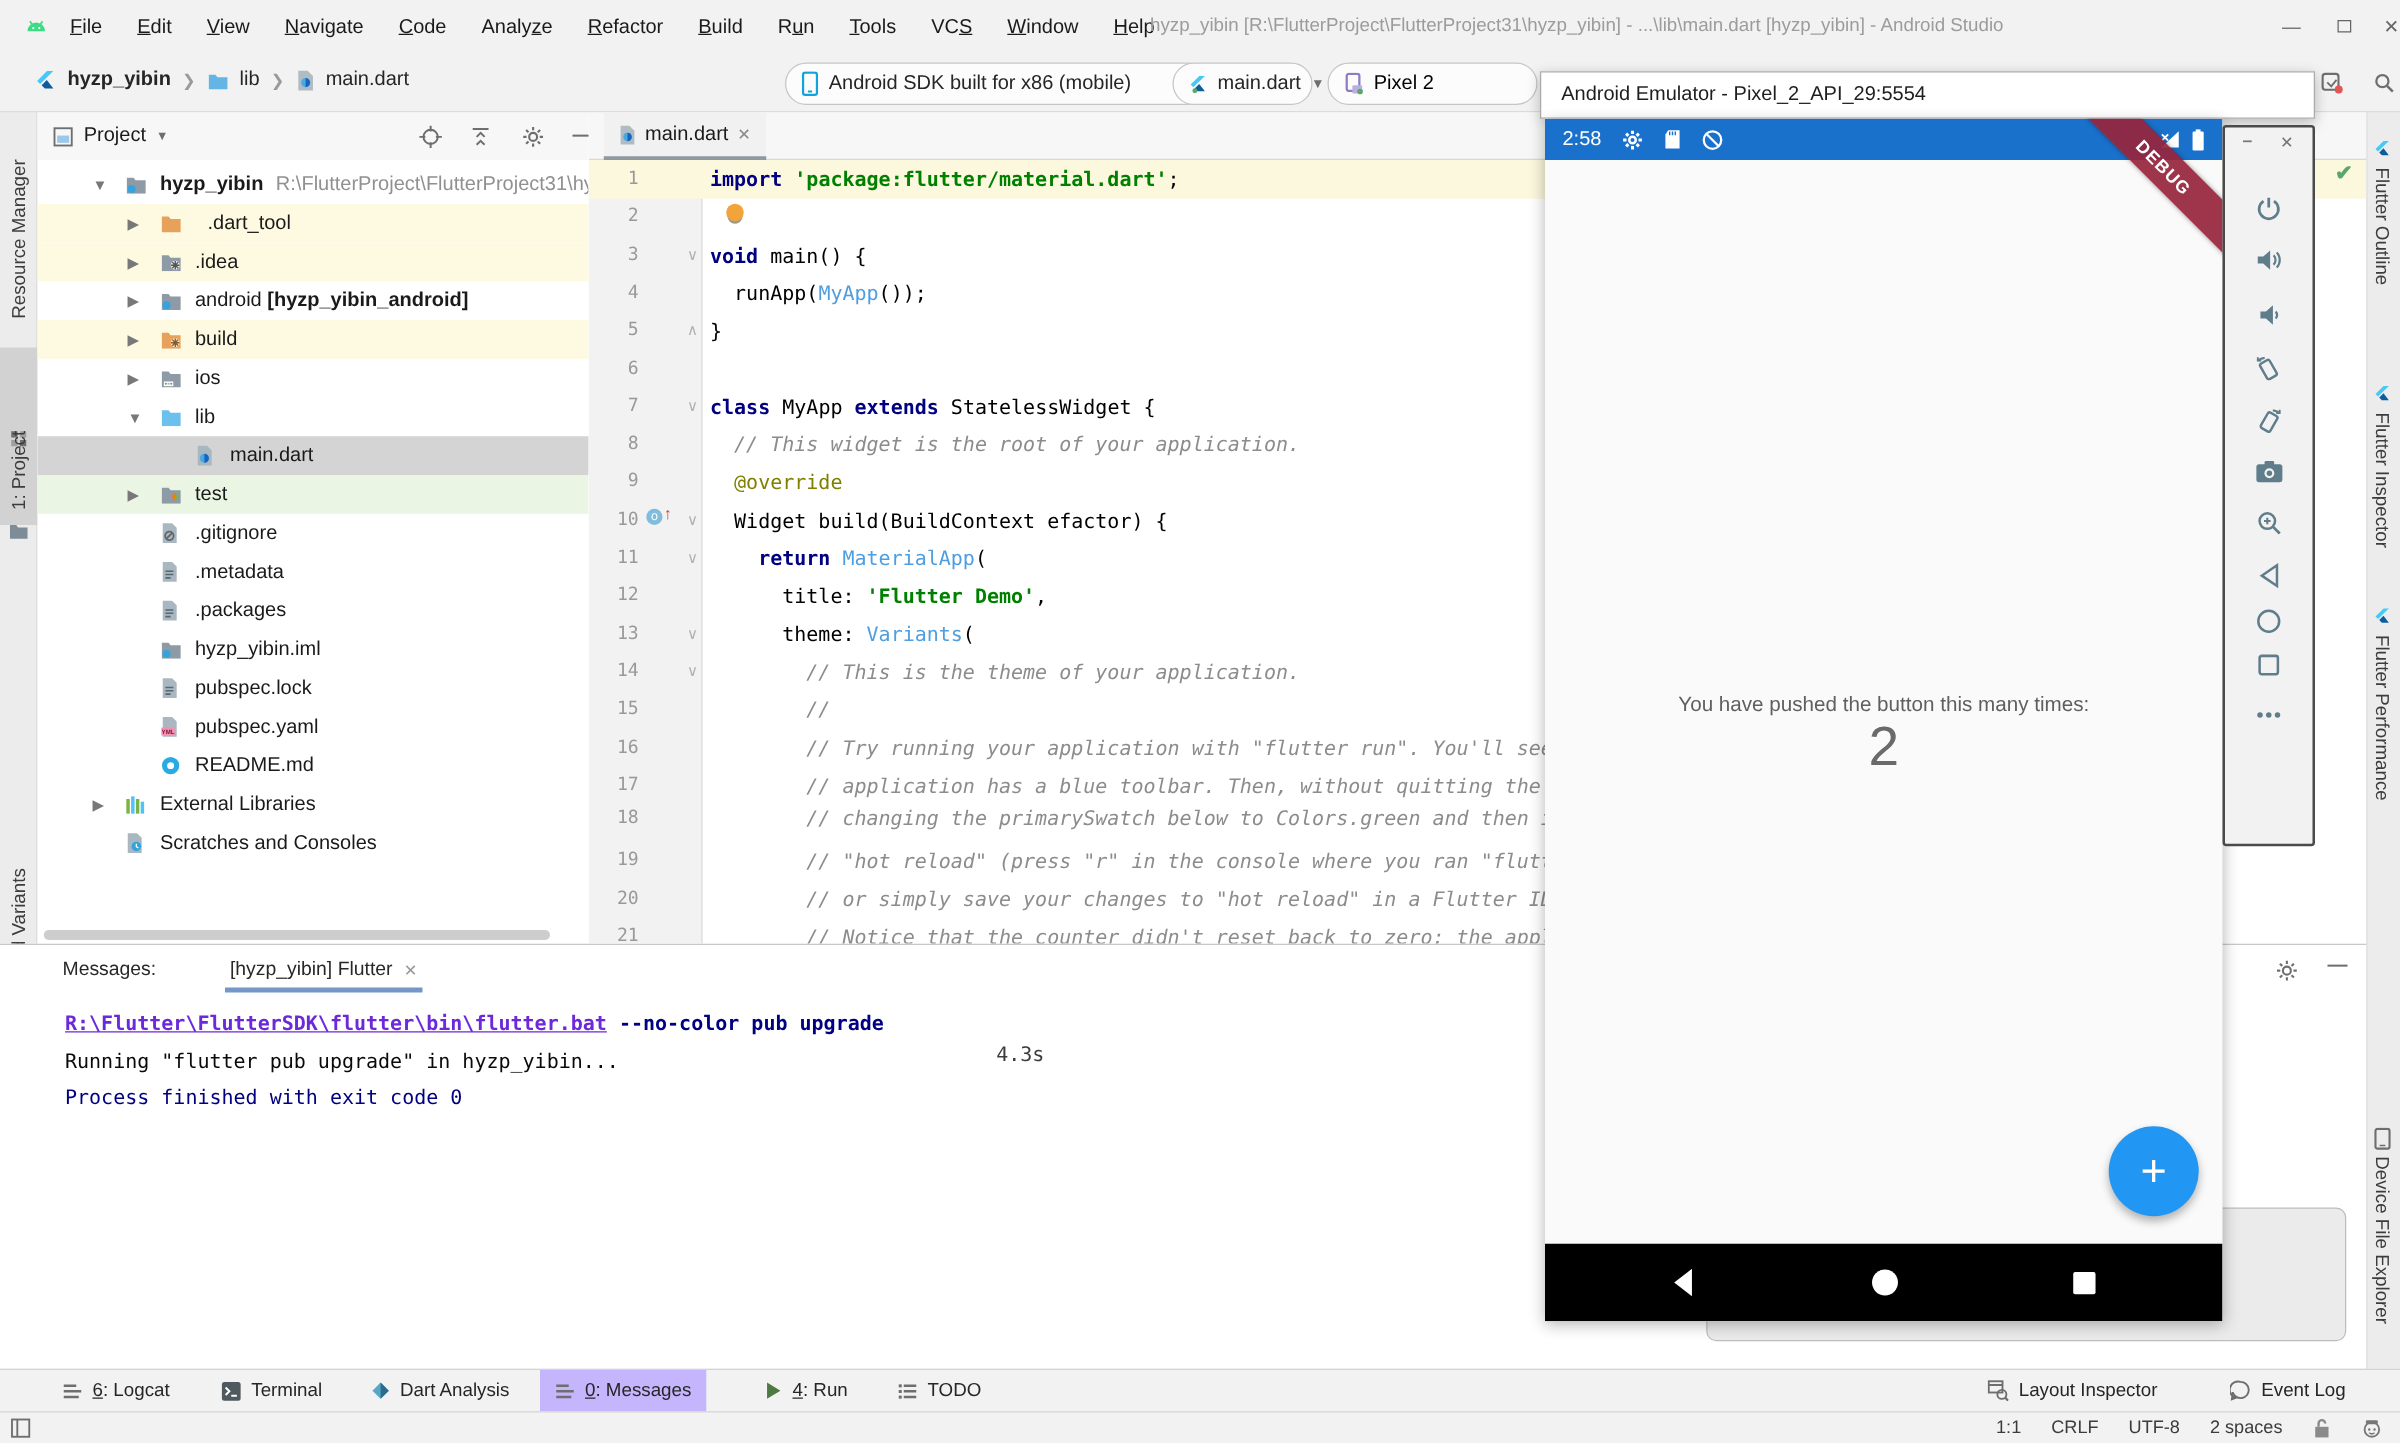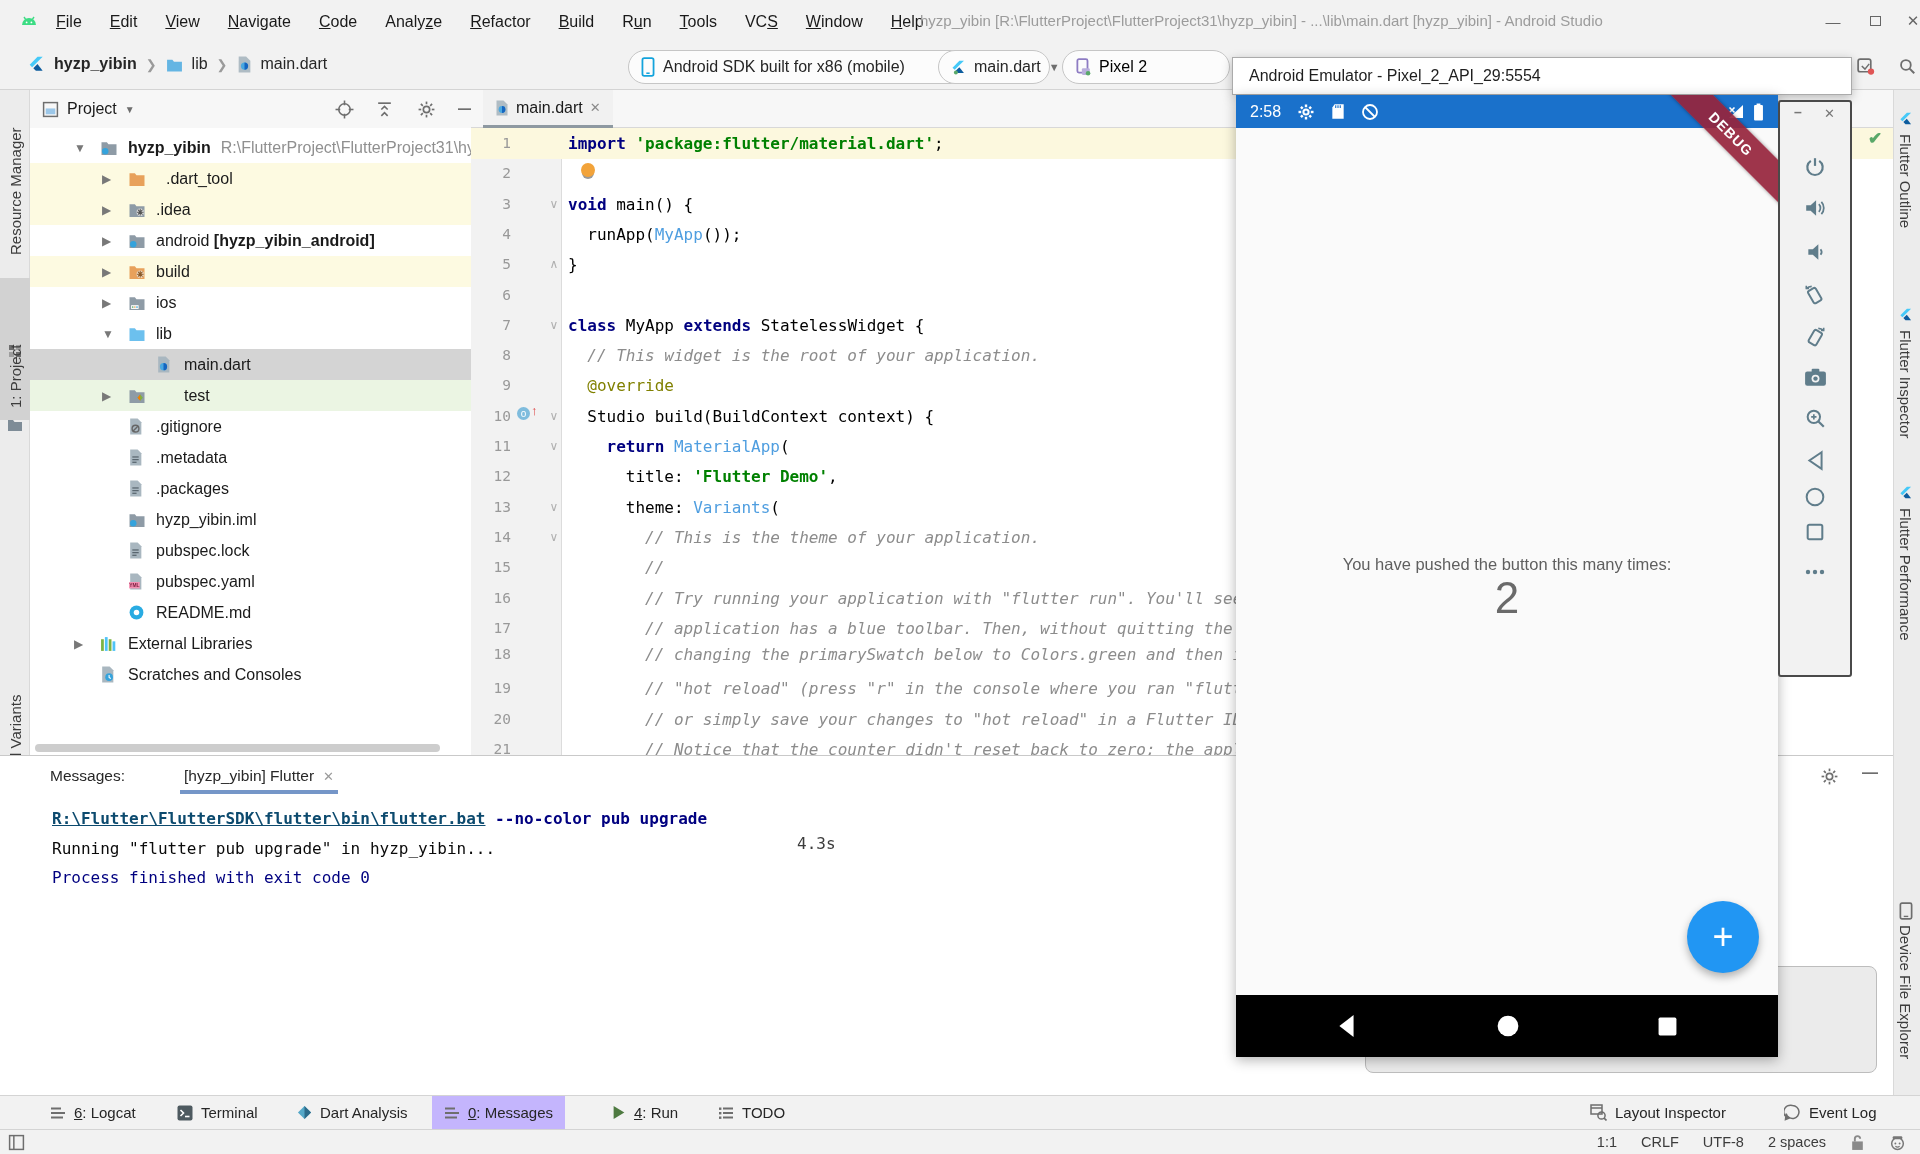--- a/index.html
+++ b/index.html
@@ -56,21 +56,21 @@
   .tok-pl  { color:#000; }
   .fold { position:absolute; left:76px; width:14px; text-align:center; color:#B0B0B0; font-size:12px; line-height:31px; }
 
   
   #messages { left:0; top:755px; width:1893px; height:340px; background:#FFFFFF; border-top:1px solid #C9C9C9; }
   #msg-tabrow { position:absolute; left:0; top:0; width:100%; height:40px; display:flex; align-items:center; }
   #msg-label { margin-left:50px; font-size:15.5px; color:#282828; }
   #msg-tab { margin-left:55px; position:relative; height:40px; display:flex; align-items:center; gap:9px; font-size:15.5px; color:#282828; padding:0 4px; }
   #msg-tab .underline { position:absolute; left:0; bottom:2px; width:100%; height:4px; background:#7596C8; }
   .conline { position:absolute; left:52px; font-family:"DejaVu Sans Mono",monospace; font-size:16px; line-height:30px; white-space:pre; }
-  .c-link { color:#0c4a6e; font-weight:bold; text-decoration:underline; }
+  .c-link { color:#6d28d9; font-weight:bold; text-decoration:underline; }
   .c-navyb { color:#000080; font-weight:bold; }
   .c-navy { color:#000080; }
   .c-plain { color:#0A0A0A; }
   .c-dur { position:absolute; left:797px; color:#3C3C3C; font-family:"DejaVu Sans Mono",monospace; font-size:16px; }
 
   
   #tool-bottom { left:0; top:1095px; width:1920px; height:34px; background:#F2F2F2; border-top:1px solid #D4D4D4; }
   .tw-btn { position:absolute; top:0; height:33px; display:flex; align-items:center; gap:8px; padding:0 12px; font-size:15px; color:#262626; }
   .tw-btn.sel { background:#c4b5fd; }
   #statusbar { left:0; top:1129px; width:1920px; height:25px; background:#F2F2F2; border-top:1px solid #D4D4D4; font-size:14.5px; color:#3C3C3C; }
@@ -412,21 +412,21 @@
         </div>
         <div class="tree-row bgGreen" style="top: 290px;">
           <span class="tarrow" style="left: 72px;">▶</span>
           <span class="ic abs" style="left: 98px;">
             <svg width="18" height="15" viewBox="0 0 16 14">
               <path d="M1 2h5l1.5 2H15v10H1z" fill="#8E9BA6"></path>
               <path d="M8.5 9l2.5-3 2.5 3-2.5 3z" fill="#7CB342"></path>
               <path d="M8.5 9l2.5-3v6z" fill="#F57C00"></path>
             </svg>
           </span>
-          <span class="nm abs" style="left: 126px; margin-left: 28px;">test</span>
+          <span class="nm abs" style="left: 126px;">test</span>
         </div>
         <div class="tree-row" style="top: 321px;">
           <span class="ic abs" style="left: 98px;">
             <svg width="15" height="17" viewBox="0 0 14 16">
               <path d="M2 .5h7l3.5 3.5v11.5H2z" fill="#A9B7C0"></path>
               <circle cx="7" cy="10" r="3.2" fill="none" stroke="#666" stroke-width="1.3"></circle>
               <line x1="4.8" y1="12.2" x2="9.2" y2="7.8" stroke="#666" stroke-width="1.3"></line>
             </svg>
           </span>
           <span class="nm abs" style="left: 126px;">.gitignore</span>
@@ -578,21 +578,21 @@
         </div>
         <div class="code-line" style="top: 280.4px;">
           <div class="lnum">9</div>
           <span class="codetxt"><span class="tok-ann">  @override</span></span>
         </div>
         <div class="code-line" style="top: 310.7px;">
           <div class="lnum">10</div>
           <span class="abs" style="left: 46px; top: 6px; width: 13px; height: 13px; border-radius: 50%; background: rgb(127, 188, 221); color: rgb(255, 255, 255); font-size: 10px; text-align: center; line-height: 13px;">o</span>
           <span class="abs" style="left: 60px; top: 2px; color: rgb(221, 68, 68); font-size: 13px;">↑</span>
           <span class="fold">∨</span>
-          <span class="codetxt"><span class="tok-pl">  Studio build(BuildContext context) {</span></span>
+          <span class="codetxt"><span class="tok-pl">  Widget build(BuildContext efactor) {</span></span>
         </div>
         <div class="code-line" style="top: 341px;">
           <div class="lnum">11</div>
           <span class="fold">∨</span>
           <span class="codetxt"><span class="tok-pl">    </span><span class="tok-kw">return</span><span class="tok-pl"> </span><span class="tok-cls">MaterialApp</span><span class="tok-pl">(</span></span>
         </div>
         <div class="code-line" style="top: 371.3px;">
           <div class="lnum">12</div>
           <span class="codetxt"><span class="tok-pl">      title: </span><span class="tok-str">'Flutter Demo'</span><span class="tok-pl">,</span></span>
         </div>

